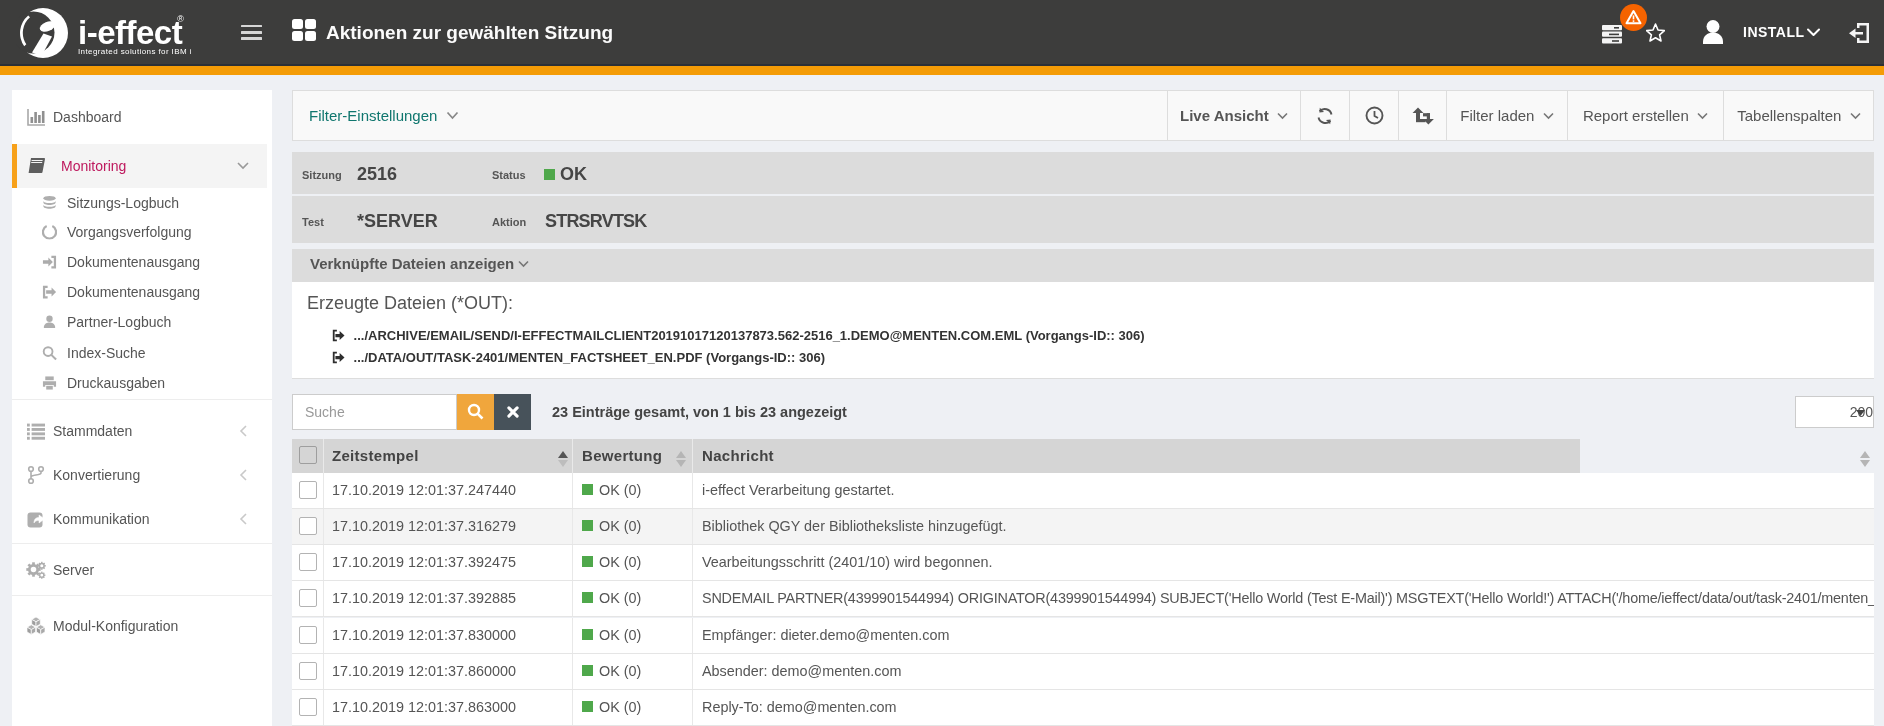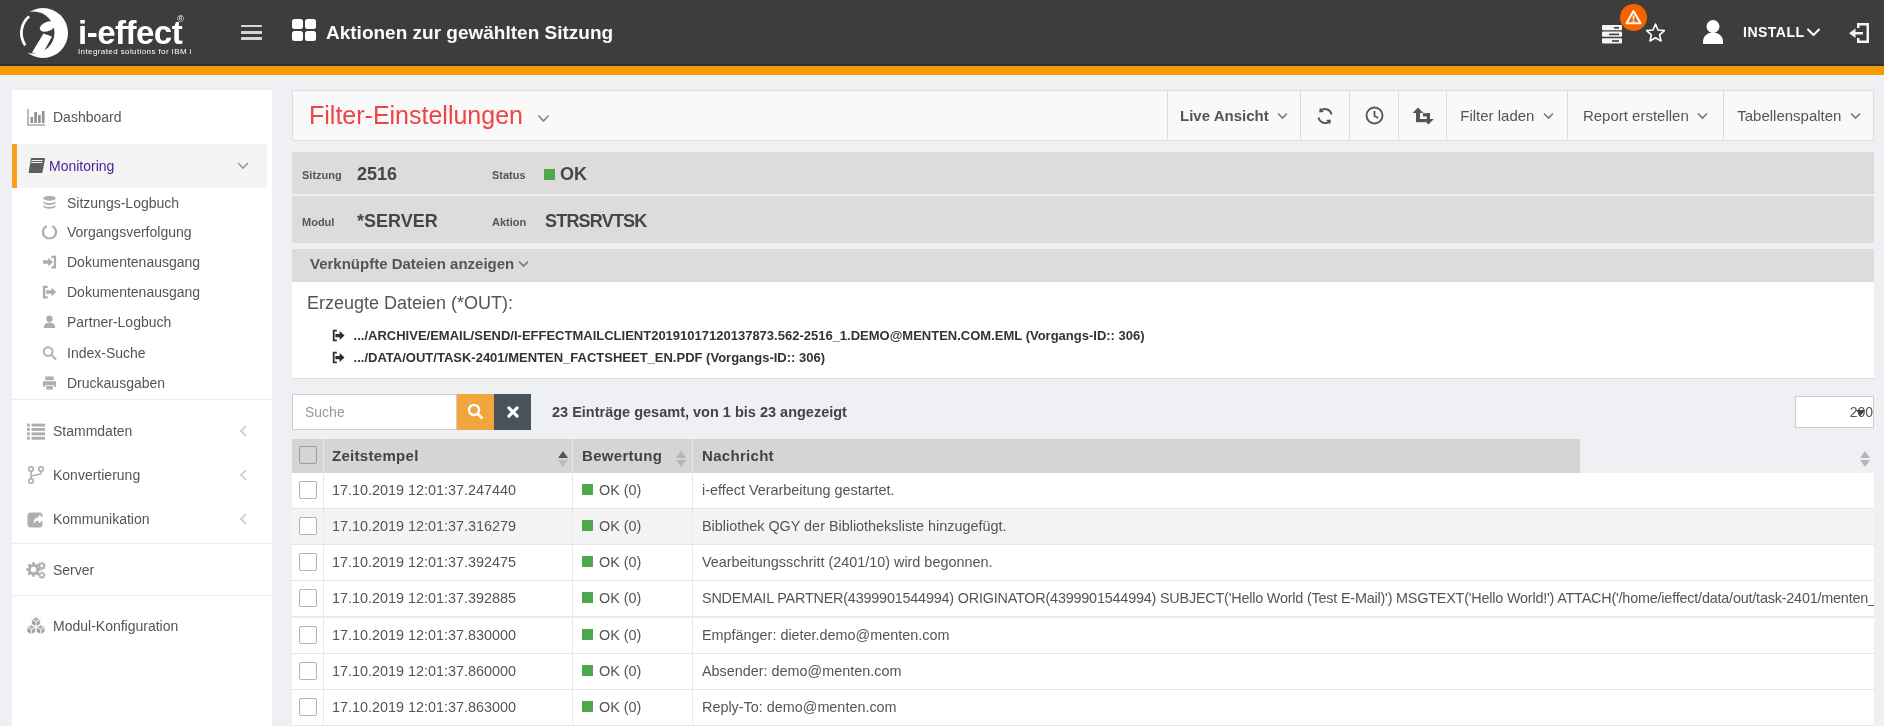--- a/index.html
+++ b/index.html
@@ -24,21 +24,21 @@
 .sbitem { position:absolute; left:12px; width:260px; color:#555; font-size:14px; }
 .sbitem .txt { position:absolute; left:41px; top:50%; transform:translateY(-50%); }
 .sbitem .ic { position:absolute; left:14px; top:50%; transform:translateY(-50%); width:20px; height:20px; }
 .sbsub .txt { left:55px; }
 .sbsub .ic { left:30px; width:15px; height:15px; }
 .chevL { position:absolute; left:227px; top:50%; transform:translateY(-50%); }
 .sline { position:absolute; left:12px; width:260px; height:1px; background:#ededed; }
 
 
 #filterpanel { position:absolute; left:292px; top:90px; width:1582px; height:51px; background:#f9f9f9; border:1px solid #ddd; }
-#filtertitle { position:absolute; left:16px; top:0; height:49px; line-height:49px; font-size:25px; color:#ef4444; }
+#filtertitle { position:absolute; left:16px; top:0; height:49px; line-height:49px; font-size:15px; color:#0f766e; }
 .tbseg { position:absolute; top:0; height:49px; border-left:1px solid #ddd; color:#555; font-size:15px; display:flex; align-items:center; justify-content:center; }
 .graybar { position:absolute; left:292px; width:1582px; background:#dcdcdc; color:#555; }
 .slabel { font-size:11px; font-weight:bold; color:#555; position:absolute; }
 .sval { font-size:18px; font-weight:bold; color:#464646; position:absolute; }
 #whitepanel { position:absolute; left:292px; top:282px; width:1582px; height:97px; background:#fff; border-bottom:1px solid #ddd; }
 
 
 #searchinput { position:absolute; left:292px; top:394px; width:165px; height:36px; background:#fff; border:1px solid #ccc; color:#999; font-size:14px; line-height:34px; padding-left:12px; }
 #btnsearch { position:absolute; left:457px; top:394px; width:37px; height:36px; background:#f0a63c; }
 #btnclear { position:absolute; left:494px; top:394px; width:37px; height:36px; background:#47525a; }
@@ -128,21 +128,21 @@
       <rect x="12.1" y="8" width="2.6" height="8" fill="#909090"></rect>
       <rect x="15.9" y="4" width="2.6" height="12" fill="#909090"></rect>
     </svg>
   <span class="txt">Dashboard</span>
 </div>
 <div class="sbitem" style="top:144px; height:44px; background:#f4f4f4; border-left:5px solid #f7a11a; width:255px;">
   <svg class="ic" style="left:10px" viewBox="0 0 20 20">
       <path d="M4 2 L17 2 C17.6 2 18 2.4 18 3 L15.5 16 C15.4 16.6 14.9 17 14.3 17 L1.6 17 Z" fill="#5e5e5e" transform="skewX(0)"></path>
       <path d="M4.6 4.5 L15.6 4.5 M4.2 6.5 L15.2 6.5" stroke="#f4f4f4" stroke-width="1"></path>
     </svg>
-  <span class="txt" style="color:#4c1d95;left:32px">Monitoring</span>
+  <span class="txt" style="color:#be185d;left:44px">Monitoring</span>
   <svg class="chevL" style="left:220px" width="12" height="8" viewBox="0 0 12 8">
       <path d="M1 1 L6 6 L11 1" stroke="#999" stroke-width="1.6" fill="none"></path>
     </svg>
 </div>
 <div class="sbitem sbsub" style="top:188px; height:29px;">
   <svg class="ic" viewBox="0 0 16 16">
       <g fill="#aeaeae">
         <ellipse cx="8" cy="3" rx="6.5" ry="2.6"></ellipse>
         <path d="M1.5 5.5 C1.5 7 4.4 8.1 8 8.1 C11.6 8.1 14.5 7 14.5 5.5 L14.5 7.5 C14.5 9 11.6 10.1 8 10.1 C4.4 10.1 1.5 9 1.5 7.5 Z"></path>
         <path d="M1.5 9.5 C1.5 11 4.4 12.1 8 12.1 C11.6 12.1 14.5 11 14.5 9.5 L14.5 11.5 C14.5 13 11.6 14.1 8 14.1 C4.4 14.1 1.5 13 1.5 11.5 Z"></path>
@@ -337,21 +337,21 @@
 </div>
 
 <div class="graybar" style="top:152px; height:41.5px;">
   <div class="slabel" style="left:10px; top:17px;">Sitzung</div>
   <div class="sval" style="left:65px; top:12px;">2516</div>
   <div class="slabel" style="left:200px; top:17px;">Status</div>
   <div style="position:absolute; left:252px; top:17px; width:11px; height:11px; background:#4fa84b;"></div>
   <div class="sval" style="left:268px; top:12px;">OK</div>
 </div>
 <div class="graybar" style="top:196px; height:47px;">
-  <div class="slabel" style="left:10px; top:20px;">Modul</div>
+  <div class="slabel" style="left:10px; top:20px;">Test</div>
   <div class="sval" style="left:65px; top:15px;">*SERVER</div>
   <div class="slabel" style="left:200px; top:20px;">Aktion</div>
   <div class="sval" style="left:253px; top:15px; letter-spacing:-0.8px;">STRSRVTSK</div>
 </div>
 <div class="graybar" style="top:249px; height:33px; font-weight:bold; font-size:15px;">
   <div style="position:absolute; left:18px; top:6px;">Verknüpfte Dateien anzeigen&nbsp;<svg width="11" height="8" viewBox="0 0 11 8" style="vertical-align:1px">
         <path d="M1 1.5 L5.5 6 L10 1.5" stroke="#777" stroke-width="1.6" fill="none"></path>
       </svg></div>
 </div>
 <div id="whitepanel">

